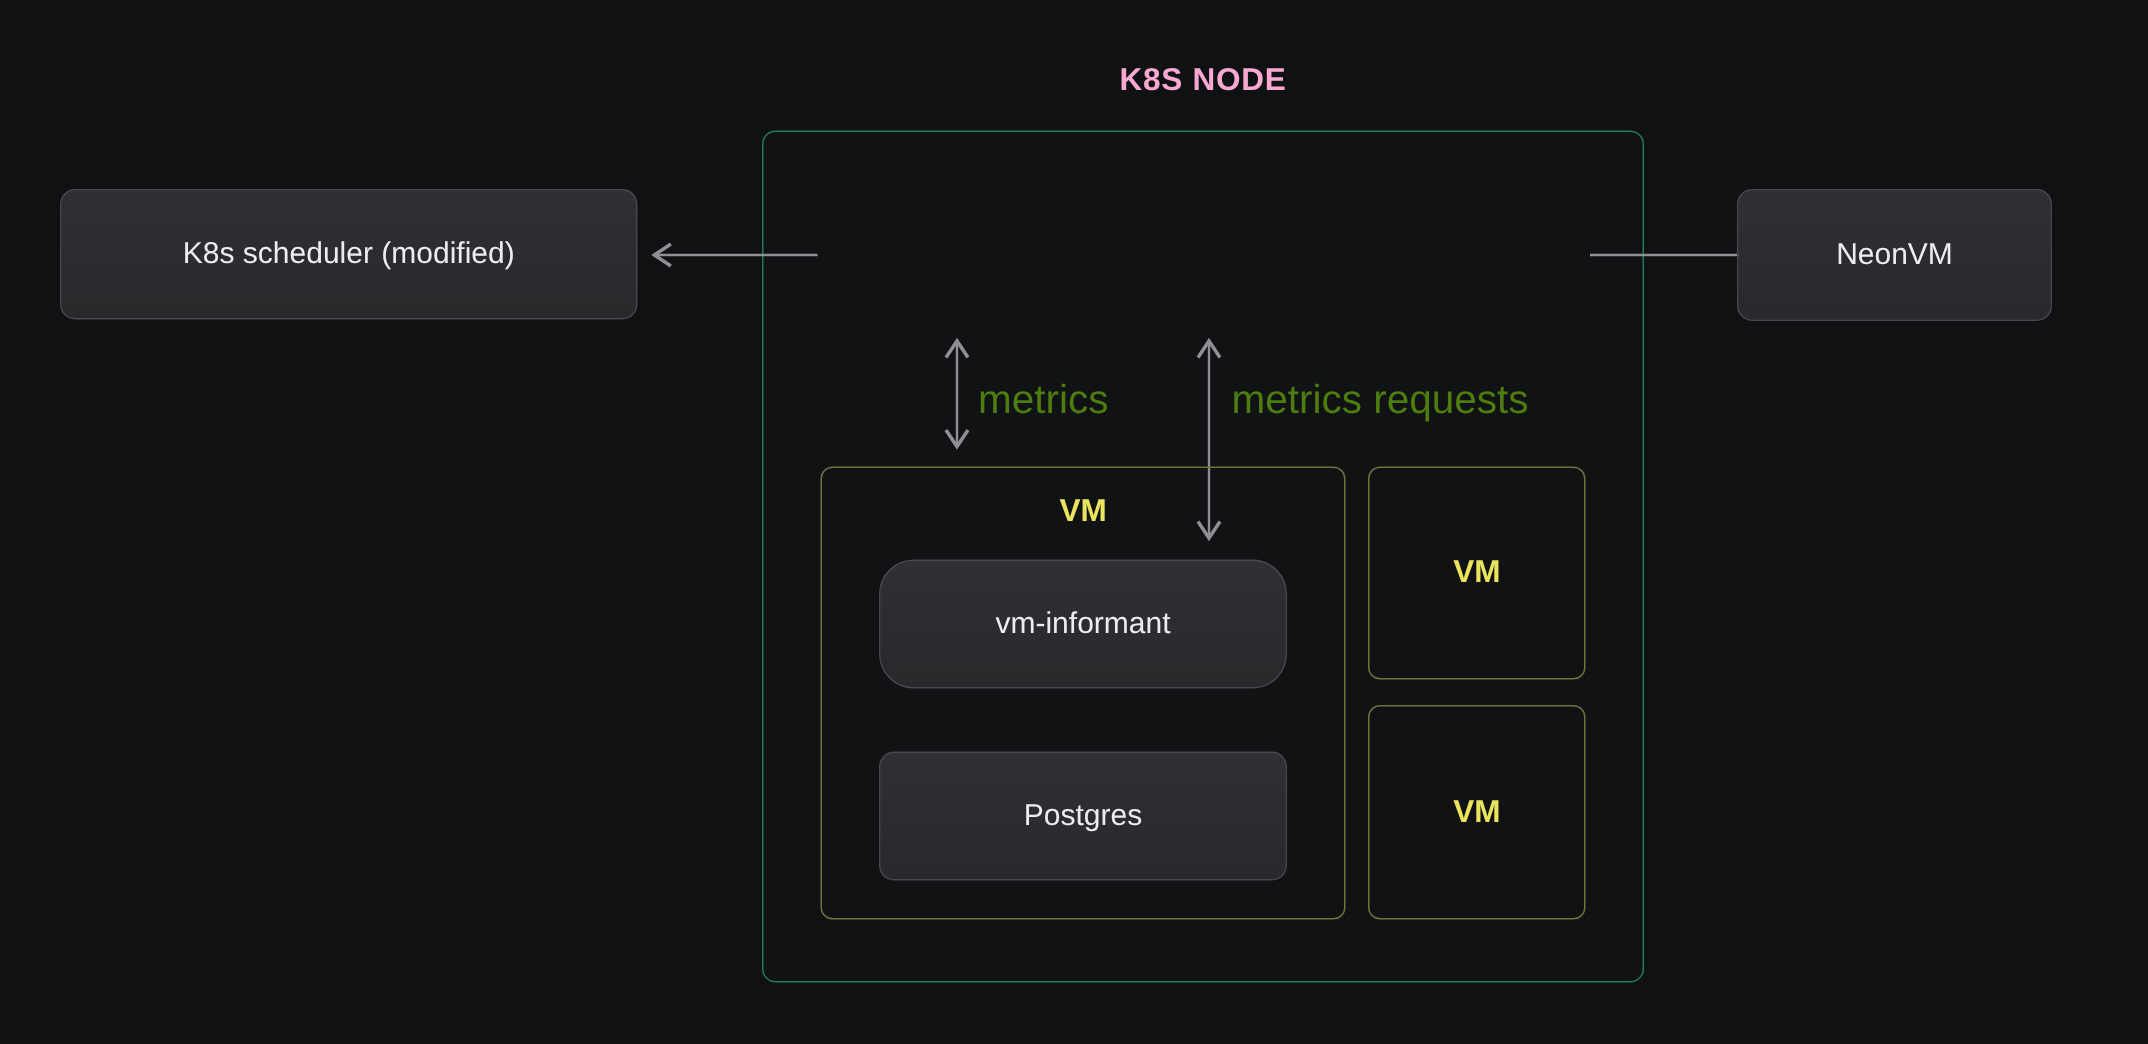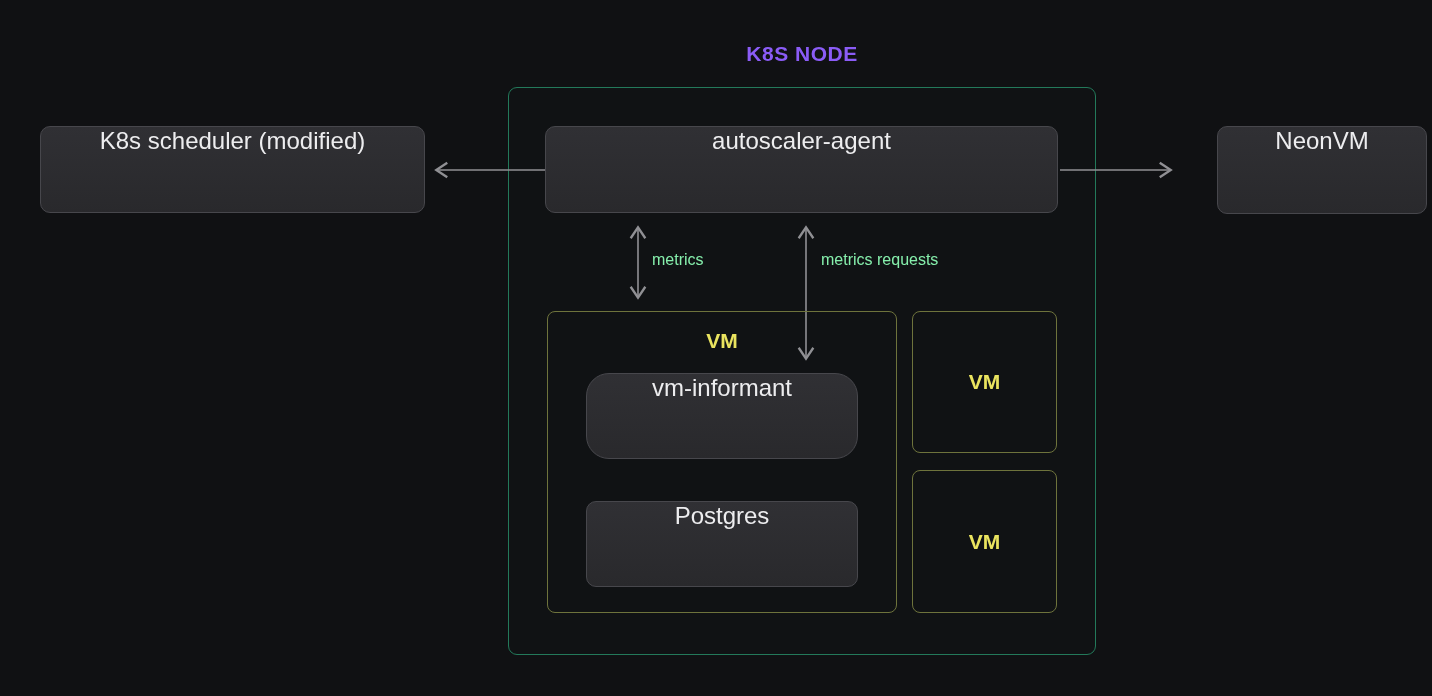--- a/index.html
+++ b/index.html
@@ -24,21 +24,21 @@
     border: 1.5px solid #23795a;
     border-radius: 9px;
     background: #101214;
     box-sizing: border-box;
   }
   .k8s-node-title {
     position: absolute;
     left: 508px; top: 42px;
     width: 588px;
     text-align: center;
-    color: #8b5cf6;
+    color: #f9a8d4;
     font-size: 21px;
     font-weight: bold;
     letter-spacing: 0.5px;
   }
 
   .vm-group-box {
     position: absolute;
     left: 547px; top: 311px;
     width: 350px; height: 302px;
     border: 1.5px solid #6e733c;
@@ -74,36 +74,36 @@
   .vm-small-2 { left: 912px; top: 470px; height: 143px; }
 
   
   .node-box {
     position: absolute;
     box-sizing: border-box;
     border: 1px solid #47474c;
     border-radius: 10px;
     background: linear-gradient(180deg, #303034 0%, #29292c 100%);
     display: flex;
-    align-items: flex-start;
+    align-items: center;
     justify-content: center;
     color: #ededef;
-    font-size: 24px;
+    font-size: 20px;
   }
   .scheduler-box   { left: 40px;   top: 126px; width: 385px; height: 87px; }
   .autoscaler-box  { left: 545px;  top: 126px; width: 513px; height: 87px; }
-  .neonvm-box      { left: 1217px; top: 126px; width: 210px; height: 88px; }
+  .neonvm-box      { left: 1158px; top: 126px; width: 210px; height: 88px; }
   .informant-box   { left: 586px;  top: 373px; width: 272px; height: 86px; border-radius: 23px; }
   .postgres-box    { left: 586px;  top: 489px; width: 272px; height: 86px; margin-top: 12px; }
 
   
   .edge-label {
     position: absolute;
-    color: #86efac;
-    font-size: 16px;
+    color: #4d7c0f;
+    font-size: 27px;
     white-space: nowrap;
   }
   .metrics-label { left: 652px; top: 251px; }
   .scaling-label { left: 821px; top: 251px; }
 
   
   .arrows {
     position: absolute;
     left: 0; top: 0;
     width: 1432px; height: 696px;
@@ -138,23 +138,20 @@
     <line x1="806" y1="228" x2="806" y2="358" marker-start="url(#arrow)" marker-end="url(#arrow)"></line>
   </svg>
 
   <div class="edge-label metrics-label">metrics</div>
   <div class="edge-label scaling-label">metrics requests</div>
 
   <div class="node-box scheduler-box">
     <span>K8s scheduler (modified)</span>
   </div>
 
-  <div class="node-box autoscaler-box">
-    <span>autoscaler-agent</span>
-  </div>
 
   <div class="node-box neonvm-box">
     <span>NeonVM</span>
   </div>
 
   <div class="vm-group-box"></div>
   <div class="vm-group-label">VM</div>
 
   <div class="node-box informant-box">
     <span>vm-informant</span>

